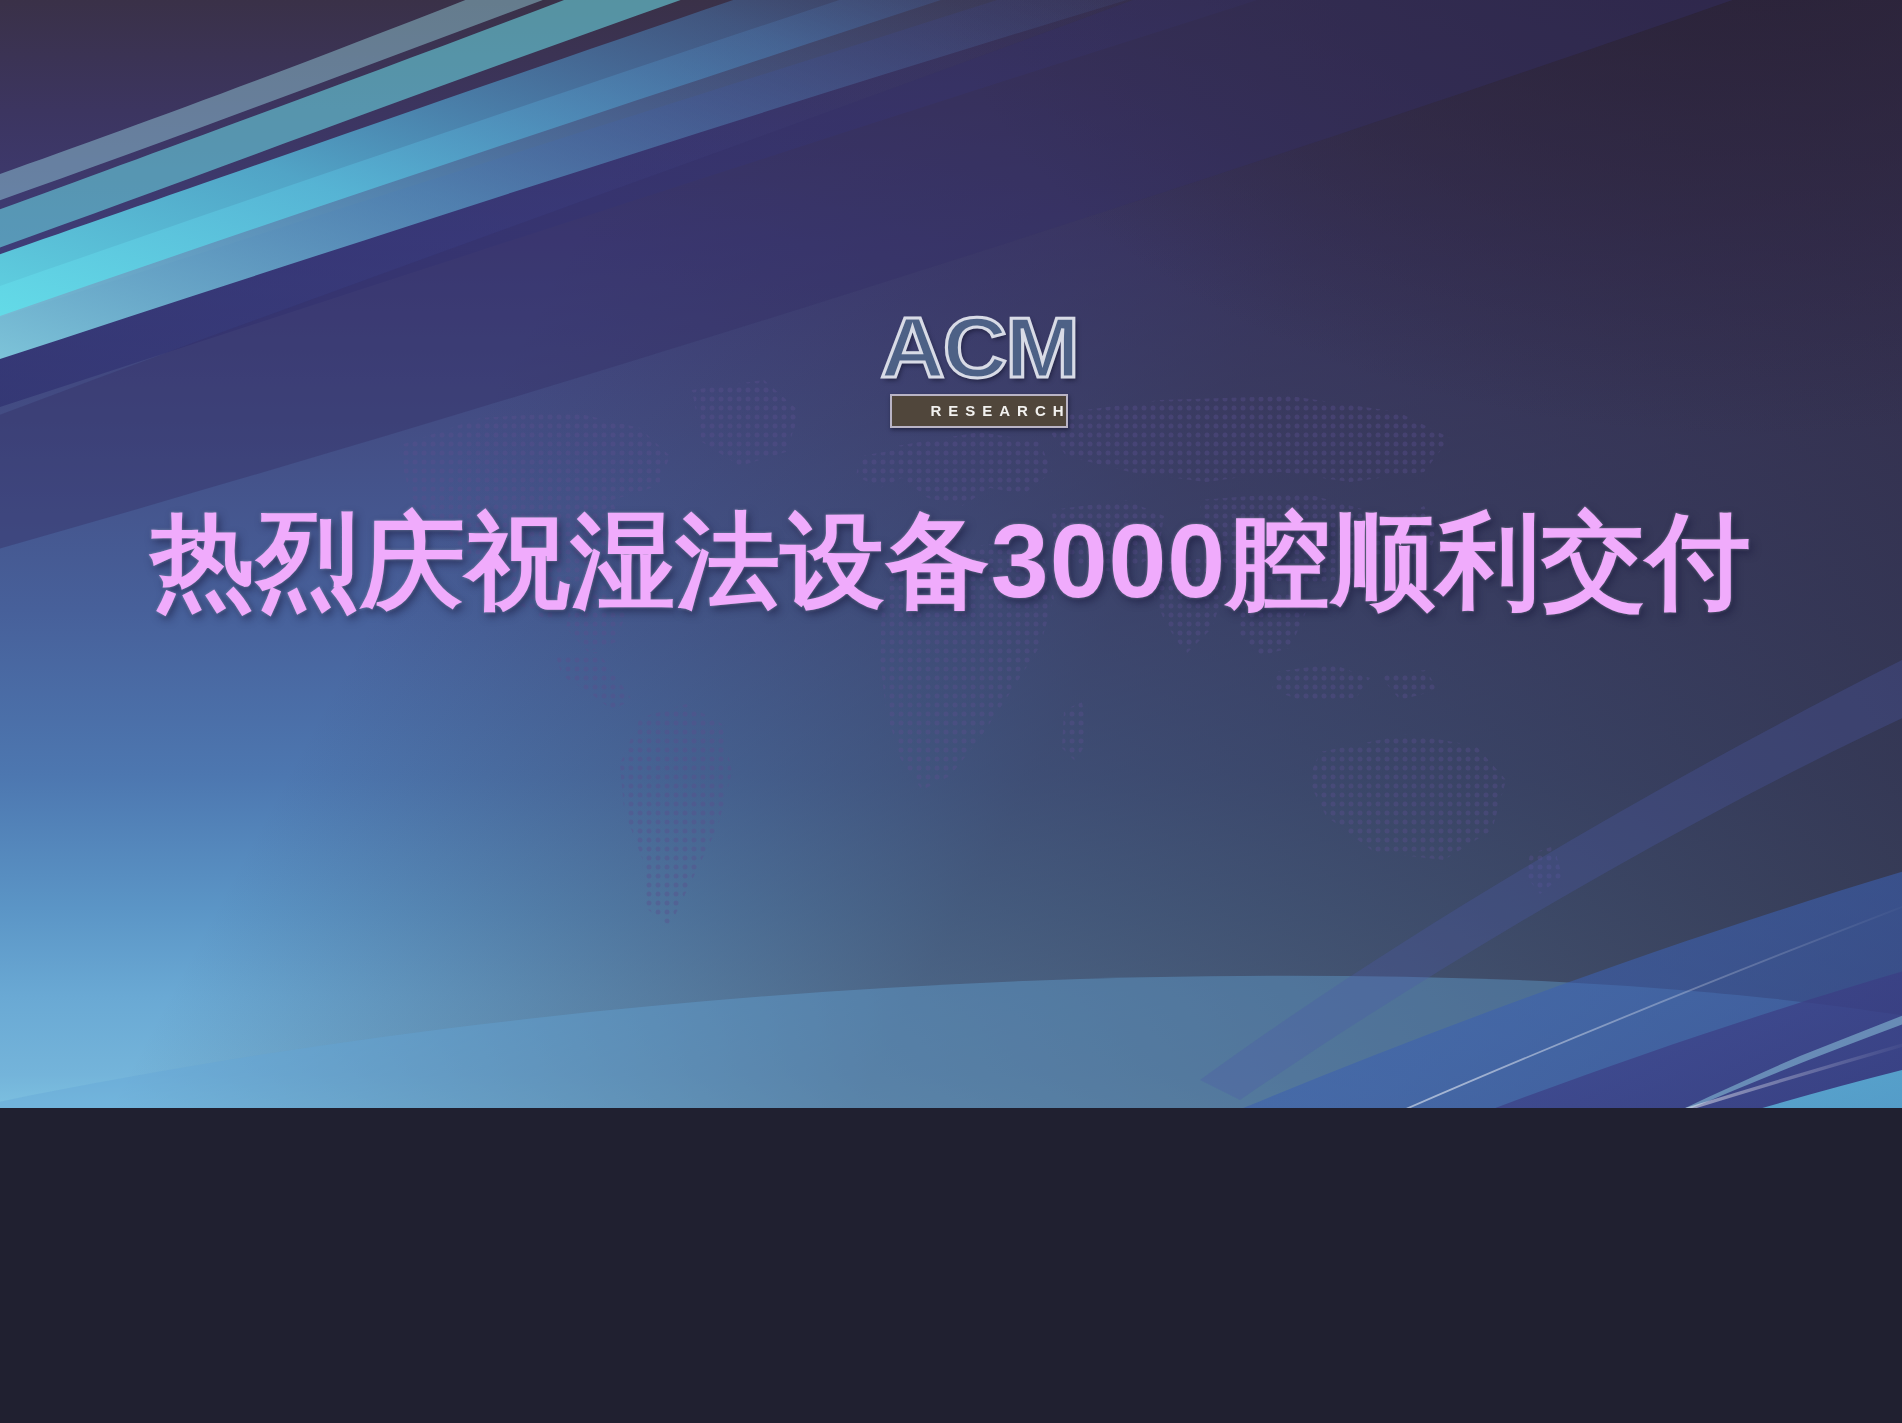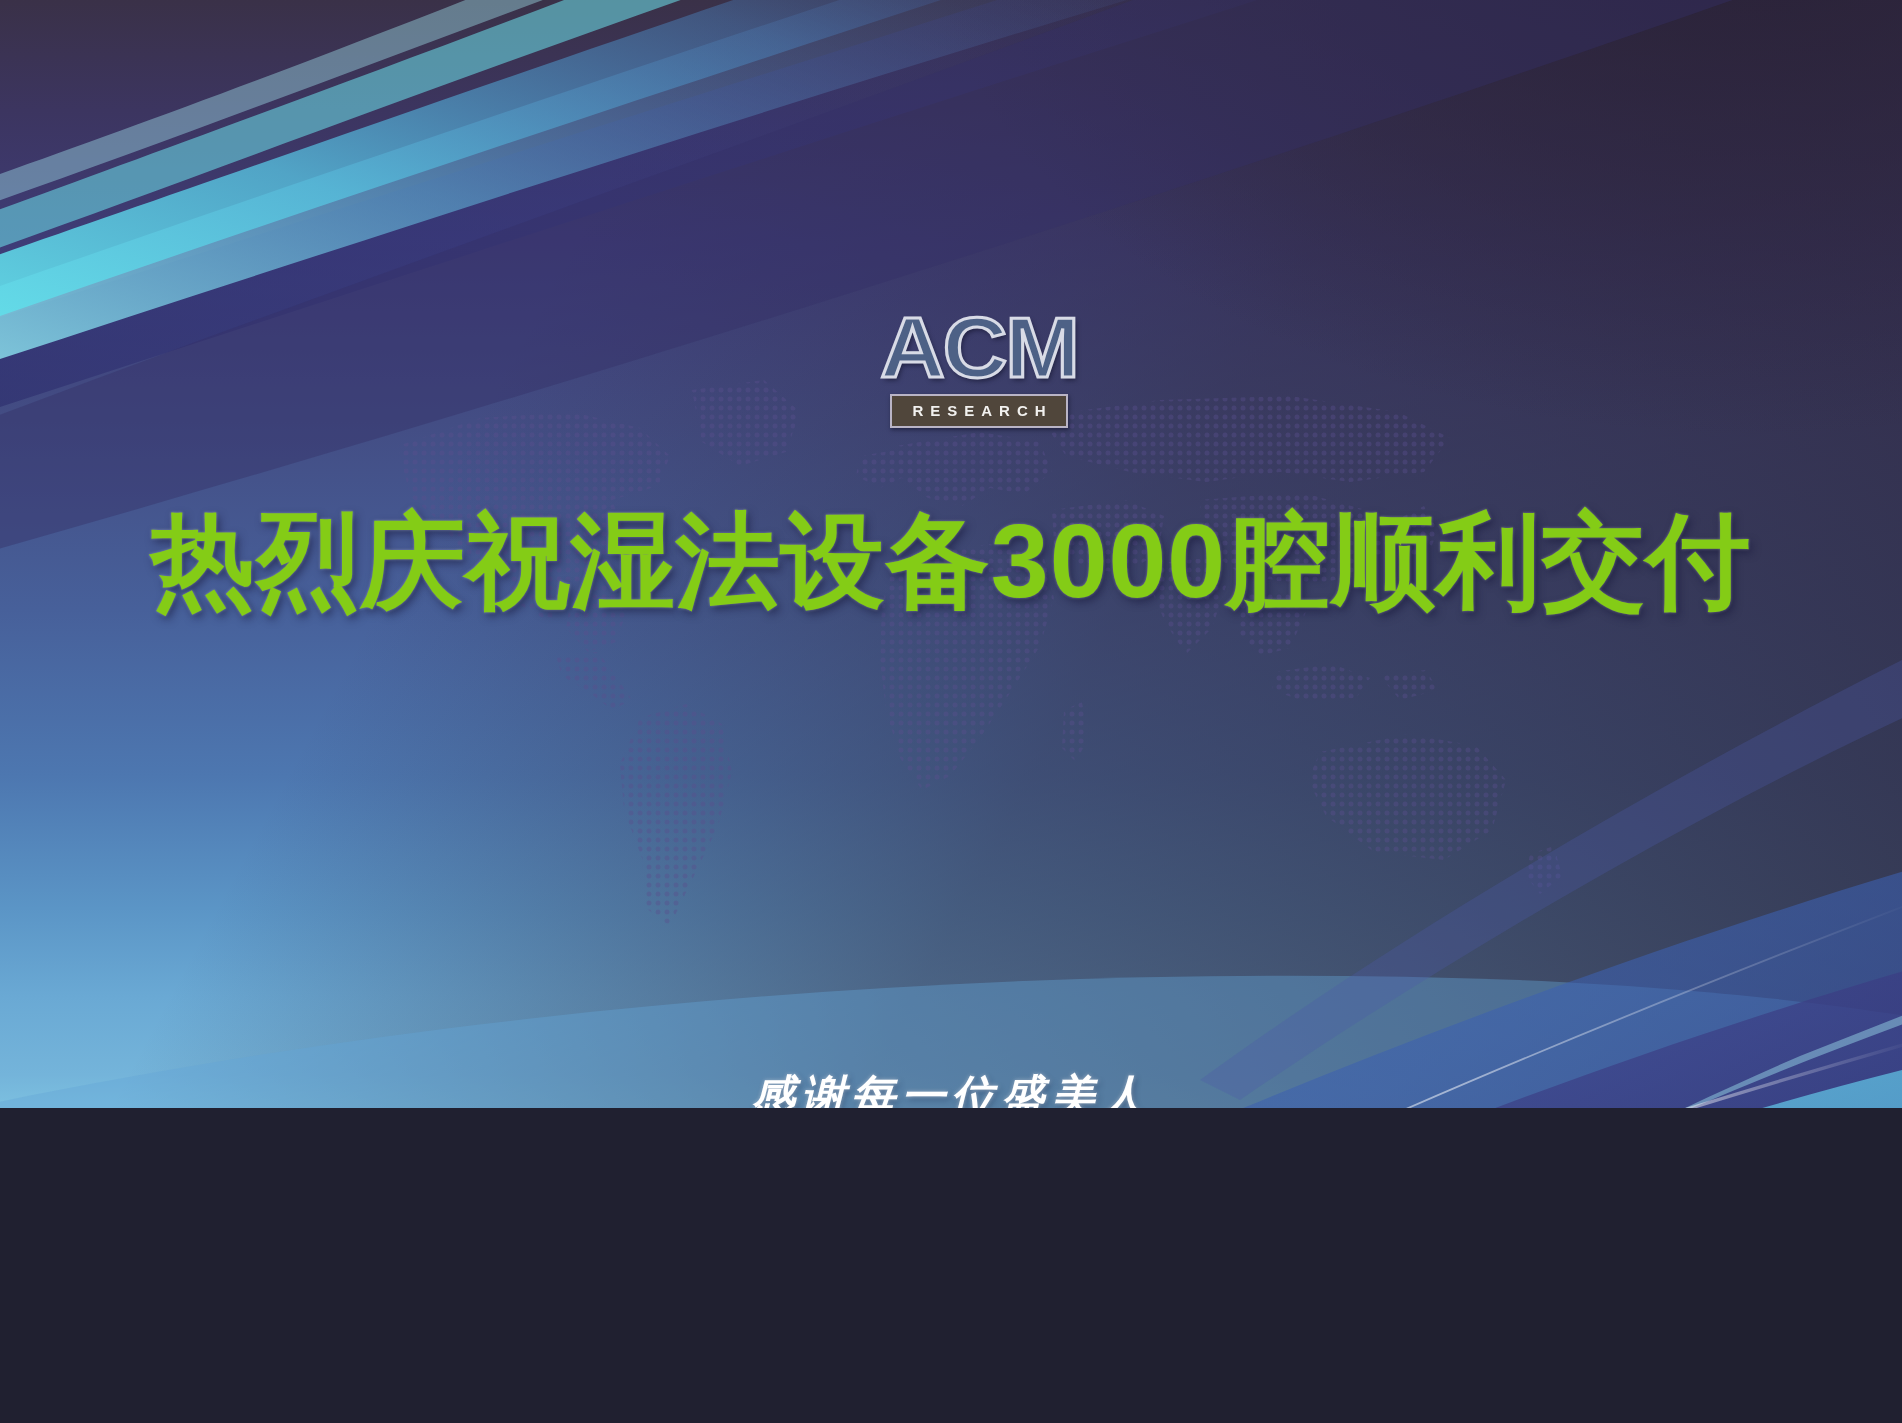--- a/index.html
+++ b/index.html
@@ -117,30 +117,31 @@
     display: block;
     width: 100%;
     line-height: 30px;
     text-align: center;
     color: #f2f1ef;
     font-family: "Liberation Sans", sans-serif;
     font-weight: bold;
     font-size: 15px;
     letter-spacing: 7px;
     text-indent: 7px;
+    padding-left: 18px;
   }
 
   
   #headline {
     position: absolute;
     left: 0;
     top: 498px;
     width: 1902px;
     text-align: center;
-    color: #84cc16;
+    color: #f0abfc;
     font-family: "Liberation Sans", sans-serif;
     font-weight: bold;
     font-size: 104px;
     line-height: 126px;
     letter-spacing: 1px;
     white-space: nowrap;
     text-shadow:
       0 0 3px rgba(255,255,255,0.35),
       3px 4px 8px rgba(20,20,55,0.55);
   }
@@ -340,15 +341,14 @@
 
   <div id="logo">
     <div id="logo-acm">ACM</div>
     <div id="logo-research-bar">
       <span id="logo-research-text">RESEARCH</span>
     </div>
   </div>
 
   <div id="headline">热烈庆祝湿法设备3000腔顺利交付</div>
 
-  <div id="subline">感谢每一位盛美人</div>
 
 </div>
 
 </body></html>

